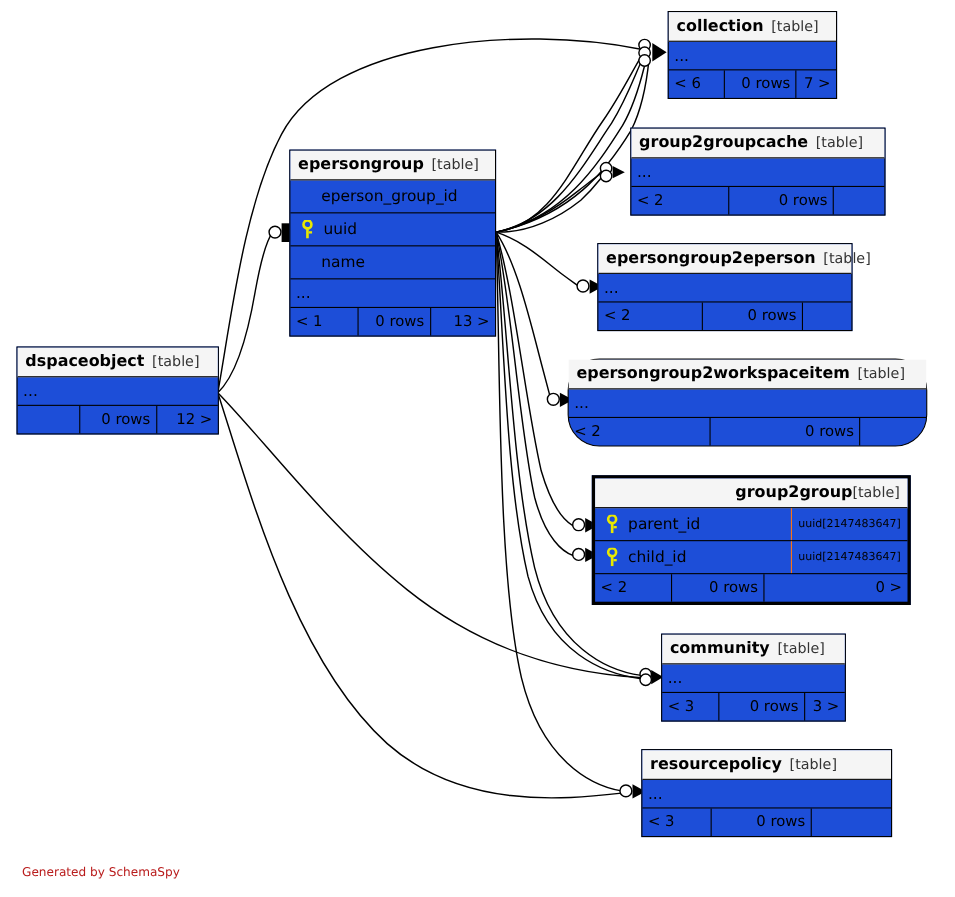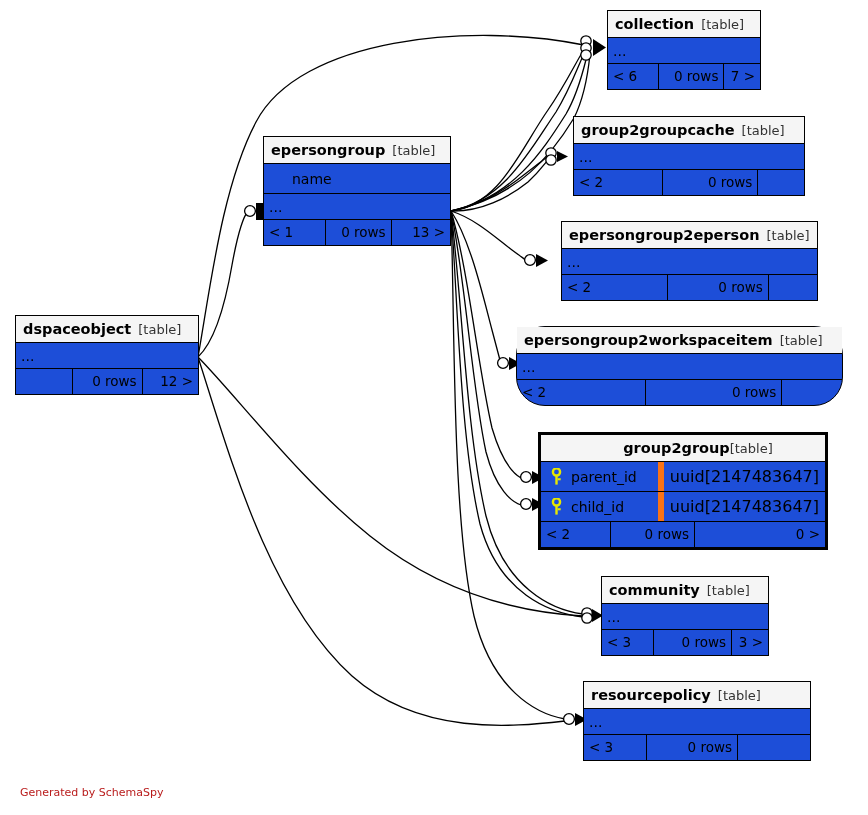--- a/index.html
+++ b/index.html
@@ -38,21 +38,21 @@
     box-sizing: border-box;
     background: #f5f5f5;
     border-bottom: 1px solid #000000;
     height: 27px;
     line-height: 27px;
     padding: 0 7px;
     white-space: nowrap;
     display: flex;
     align-items: center;
   }
-  .tbl-header.spread { justify-content: center; padding-left: 37px; }
+  .tbl-header.spread { justify-content: flex-end; padding-left: 37px; }
   .tbl-name {
     font-weight: bold;
     font-size: 14.5px;
     color: #000000;
   }
   .tbl-tag {
     font-size: 13px;
     color: #333333;
     margin-left: 7px;
   }
@@ -76,25 +76,25 @@
     font-size: 14px;
   }
   .col-name {
     flex: 1 1 auto;
     padding-left: 6px;
     overflow: hidden;
   }
   .col-name.indent { padding-left: 28px; }
   .col-type {
     flex: 0 0 auto;
-    border-left: 6px solid #f97316;
+    border-left: 1px solid #f97316;
     height: 100%;
     line-height: 30px;
     padding: 0 6px;
-    font-size: 16px;
+    font-size: 10px;
   }
   .key-icon {
     flex: 0 0 auto;
     width: 18px;
     height: 30px;
     margin-left: 6px;
     display: inline-flex;
     align-items: center;
     justify-content: center;
   }
@@ -227,20 +227,33 @@
           <div class="ft-cell r" style="width: 70px;">0 rows</div>
           <div class="ft-cell r" style="width: 57px; flex: 1 1 auto;">12 &gt;</div>
         </div>
       </div>
       <div class="table-node" style="left: 263px; top: 136px; width: 188px;">
         <div class="tbl-header">
           <span class="tbl-name">epersongroup</span>
           <span class="tbl-tag">[table]</span>
         </div>
         <div class="tbl-row">
+          <span class="col-name indent">eperson_group_id</span>
+        </div>
+        <div class="tbl-row">
+          <span class="key-icon">
+            <svg width="11" height="18" viewBox="0 0 11 18">
+              <circle cx="5.5" cy="4" r="3.6" fill="none" stroke="#e8e800" stroke-width="2.4"></circle>
+              <rect x="4.3" y="6.6" width="2.4" height="10" fill="#e8e800"></rect>
+              <rect x="6.7" y="10.2" width="3" height="2.1" fill="#e8e800"></rect>
+            </svg>
+          </span>
+          <span class="col-name">uuid</span>
+        </div>
+        <div class="tbl-row">
           <span class="col-name indent">name</span>
         </div>
         <div class="tbl-row dots">...</div>
         <div class="tbl-footer">
           <div class="ft-cell l" style="width: 62px;">&lt; 1</div>
           <div class="ft-cell r" style="width: 66px;">0 rows</div>
           <div class="ft-cell r" style="width: 60px; flex: 1 1 auto;">13 &gt;</div>
         </div>
       </div>
       <div class="table-node" style="left: 607px; top: 10px; width: 154px;">
@@ -260,21 +273,21 @@
           <span class="tbl-name">group2groupcache</span>
           <span class="tbl-tag">[table]</span>
         </div>
         <div class="tbl-row dots">...</div>
         <div class="tbl-footer">
           <div class="ft-cell l" style="width: 89px;">&lt; 2</div>
           <div class="ft-cell r" style="width: 96px;">0 rows</div>
           <div class="ft-cell r" style="width: 47px; flex: 1 1 auto;"></div>
         </div>
       </div>
-      <div class="table-node" style="left: 561px; top: 221px; width: 257px;">
+      <div class="table-node" style="left: 543px; top: 221px; width: 232px;">
         <div class="tbl-header">
           <span class="tbl-name">epersongroup2eperson</span>
           <span class="tbl-tag">[table]</span>
         </div>
         <div class="tbl-row dots">...</div>
         <div class="tbl-footer">
           <div class="ft-cell l" style="width: 114px;">&lt; 2</div>
           <div class="ft-cell r" style="width: 110px;">0 rows</div>
           <div class="ft-cell r" style="width: 53px; flex: 1 1 auto;"></div>
         </div>

